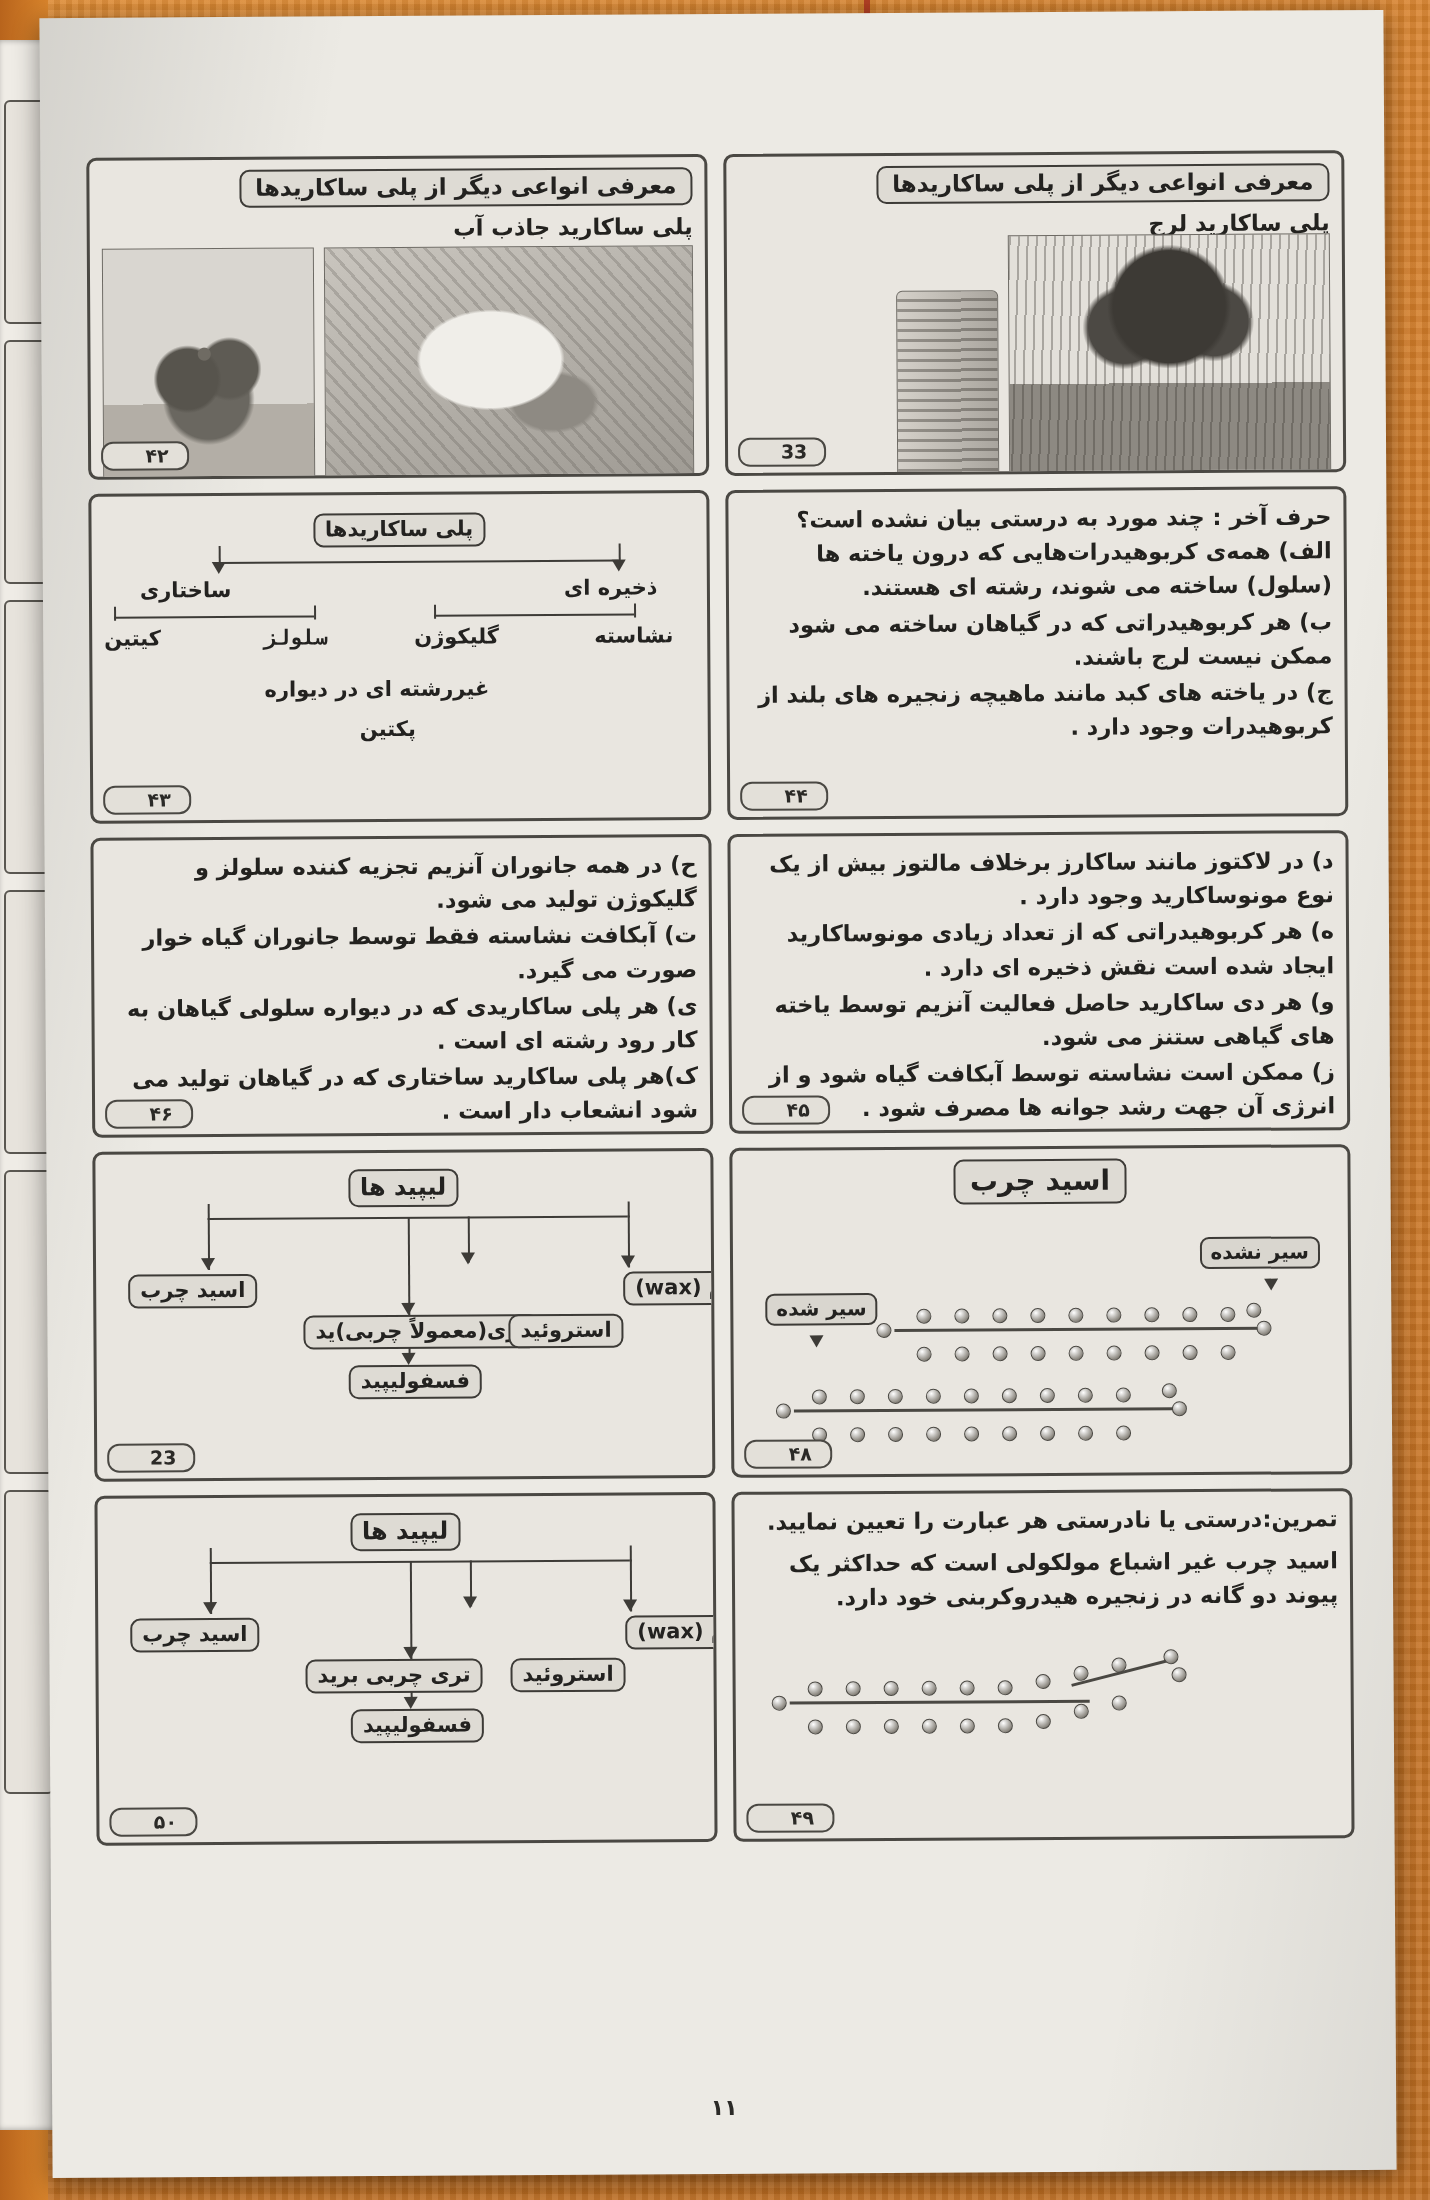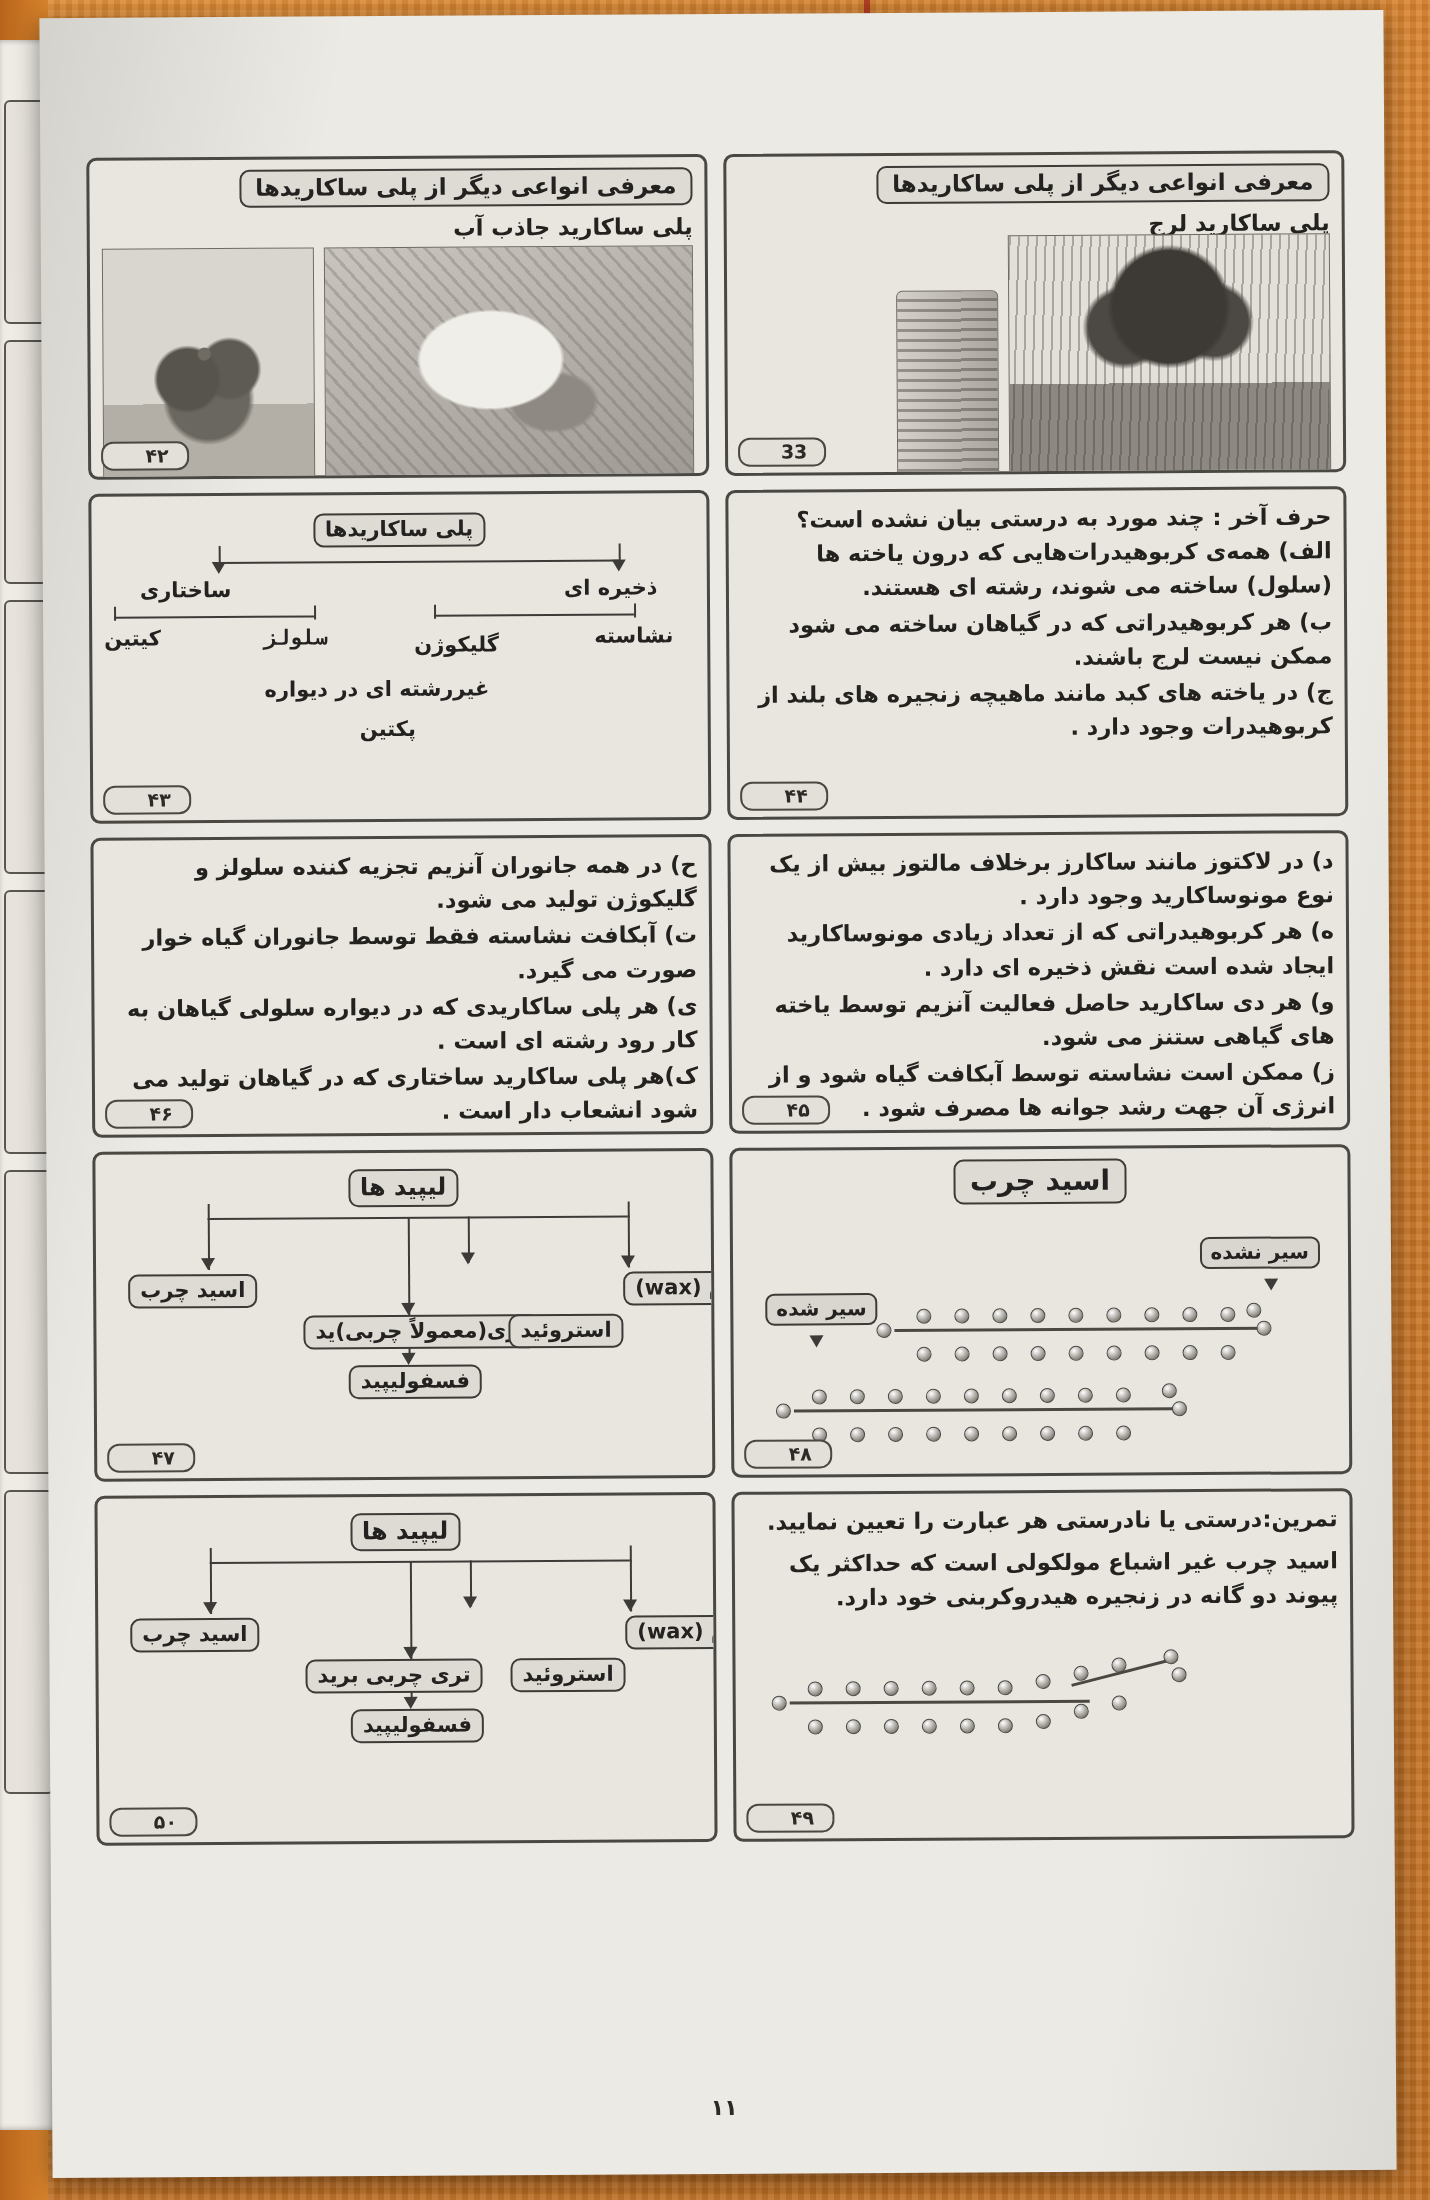--- a/index.html
+++ b/index.html
@@ -339,21 +339,21 @@
 
         <div class="ln h" style="top:110px; left:10px; width:200px;"></div>
         <div class="ln v" style="top:100px; left:10px; height:14px;"></div>
         <div class="ln v" style="top:100px; left:210px; height:14px;"></div>
         <div class="node plain" style="top:118px; left:150px;font-family:Liberation Mono, monospace;">سلولز</div>
         <div class="node plain" style="top:118px; left:-10px;">کیتین</div>
 
         <div class="ln h" style="top:110px; left:330px; width:200px;"></div>
         <div class="ln v" style="top:100px; left:330px; height:14px;"></div>
         <div class="ln v" style="top:100px; left:530px; height:14px;"></div>
-        <div class="node plain" style="top:118px; left:300px;margin-top:8px;">گلیکوژن</div>
+        <div class="node plain" style="top:118px; left:300px;">گلیکوژن</div>
         <div class="node plain" style="top:118px; left:480px;">نشاسته</div>
 
         <div class="node plain" style="top:170px; left:150px;">غیررشته ای در دیواره</div>
         <div class="node plain" style="top:210px; left:245px;">پکتین</div>
       </div>
       <div class="card-num cardnum-left">۴۳</div>
     </div>
 
     <div class="card" style="height:300px;">
       <div class="hand">
@@ -456,21 +456,21 @@
         <div class="arrow-d" style="top:90px; left:353px;"></div>
         <div class="ln v" style="top:150px; left:300px; height:48px;"></div>
         <div class="arrow-d" style="top:190px; left:293px;"></div>
 
         <div class="node" style="top:110px; left:515px;">موم (wax)</div>
         <div class="node" style="top:110px; left:20px;">اسید چرب</div>
         <div class="node" style="top:152px; left:195px;">تری(معمولاً چربی)ید</div>
         <div class="node" style="top:152px; left:400px;">استروئید</div>
         <div class="node" style="top:202px; left:240px;">فسفولیپید</div>
       </div>
-      <div class="card-num cardnum-left">۴۷</div>
+      <div class="card-num cardnum-left">23</div>
     </div>
 
     <div class="card" style="height:350px;">
       <div class="hand">تمرین:درستی یا نادرستی هر عبارت را تعیین نمایید.</div>
       <div class="hand" style="margin-top:8px;">اسید چرب غیر اشباع مولکولی است که حداکثر یک پیوند دو گانه در زنجیره هیدروکربنی خود دارد.</div>
       <div class="chain-wrap" style="height:170px;">
         <div class="chain" style="top:60px; left:24px; width:450px; height:60px;">
           <div class="backbone" style="top:26px; left:18px; width:300px;"></div>
           <div class="backbone" style="top:10px; left:300px; width:100px; transform:rotate(-14deg); transform-origin:left center;"></div>
           <div class="bead" style="top:20px; left:0px;"></div>

